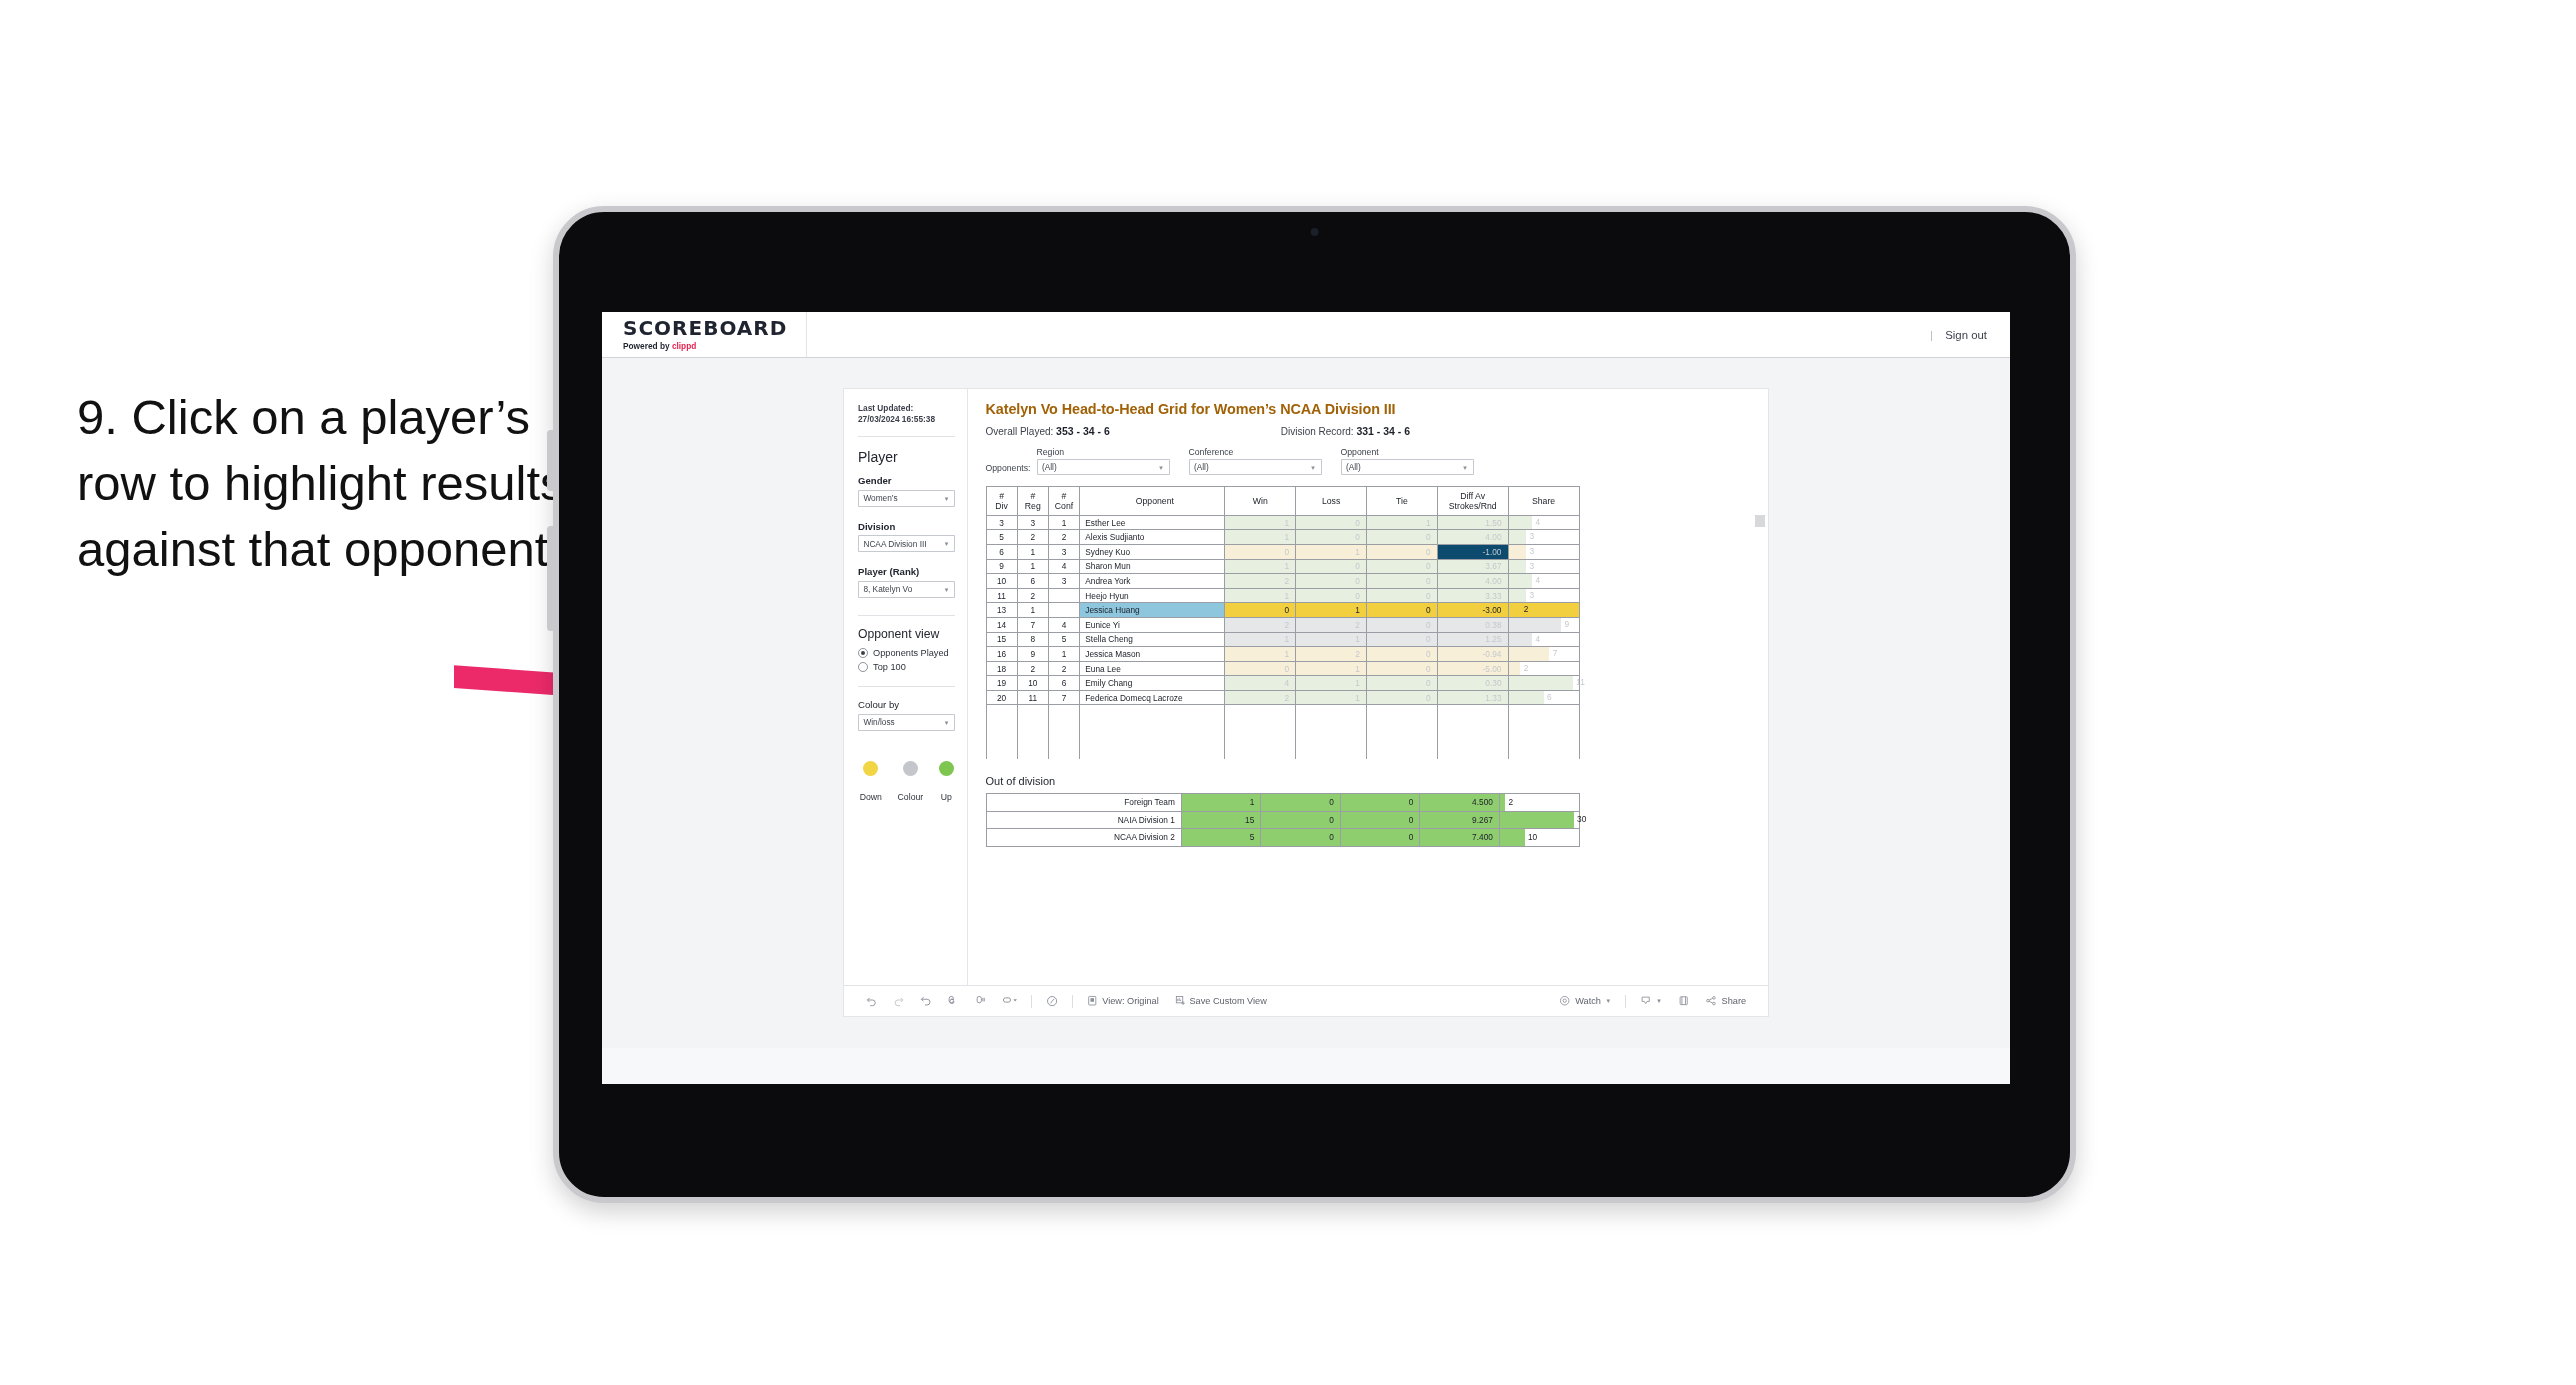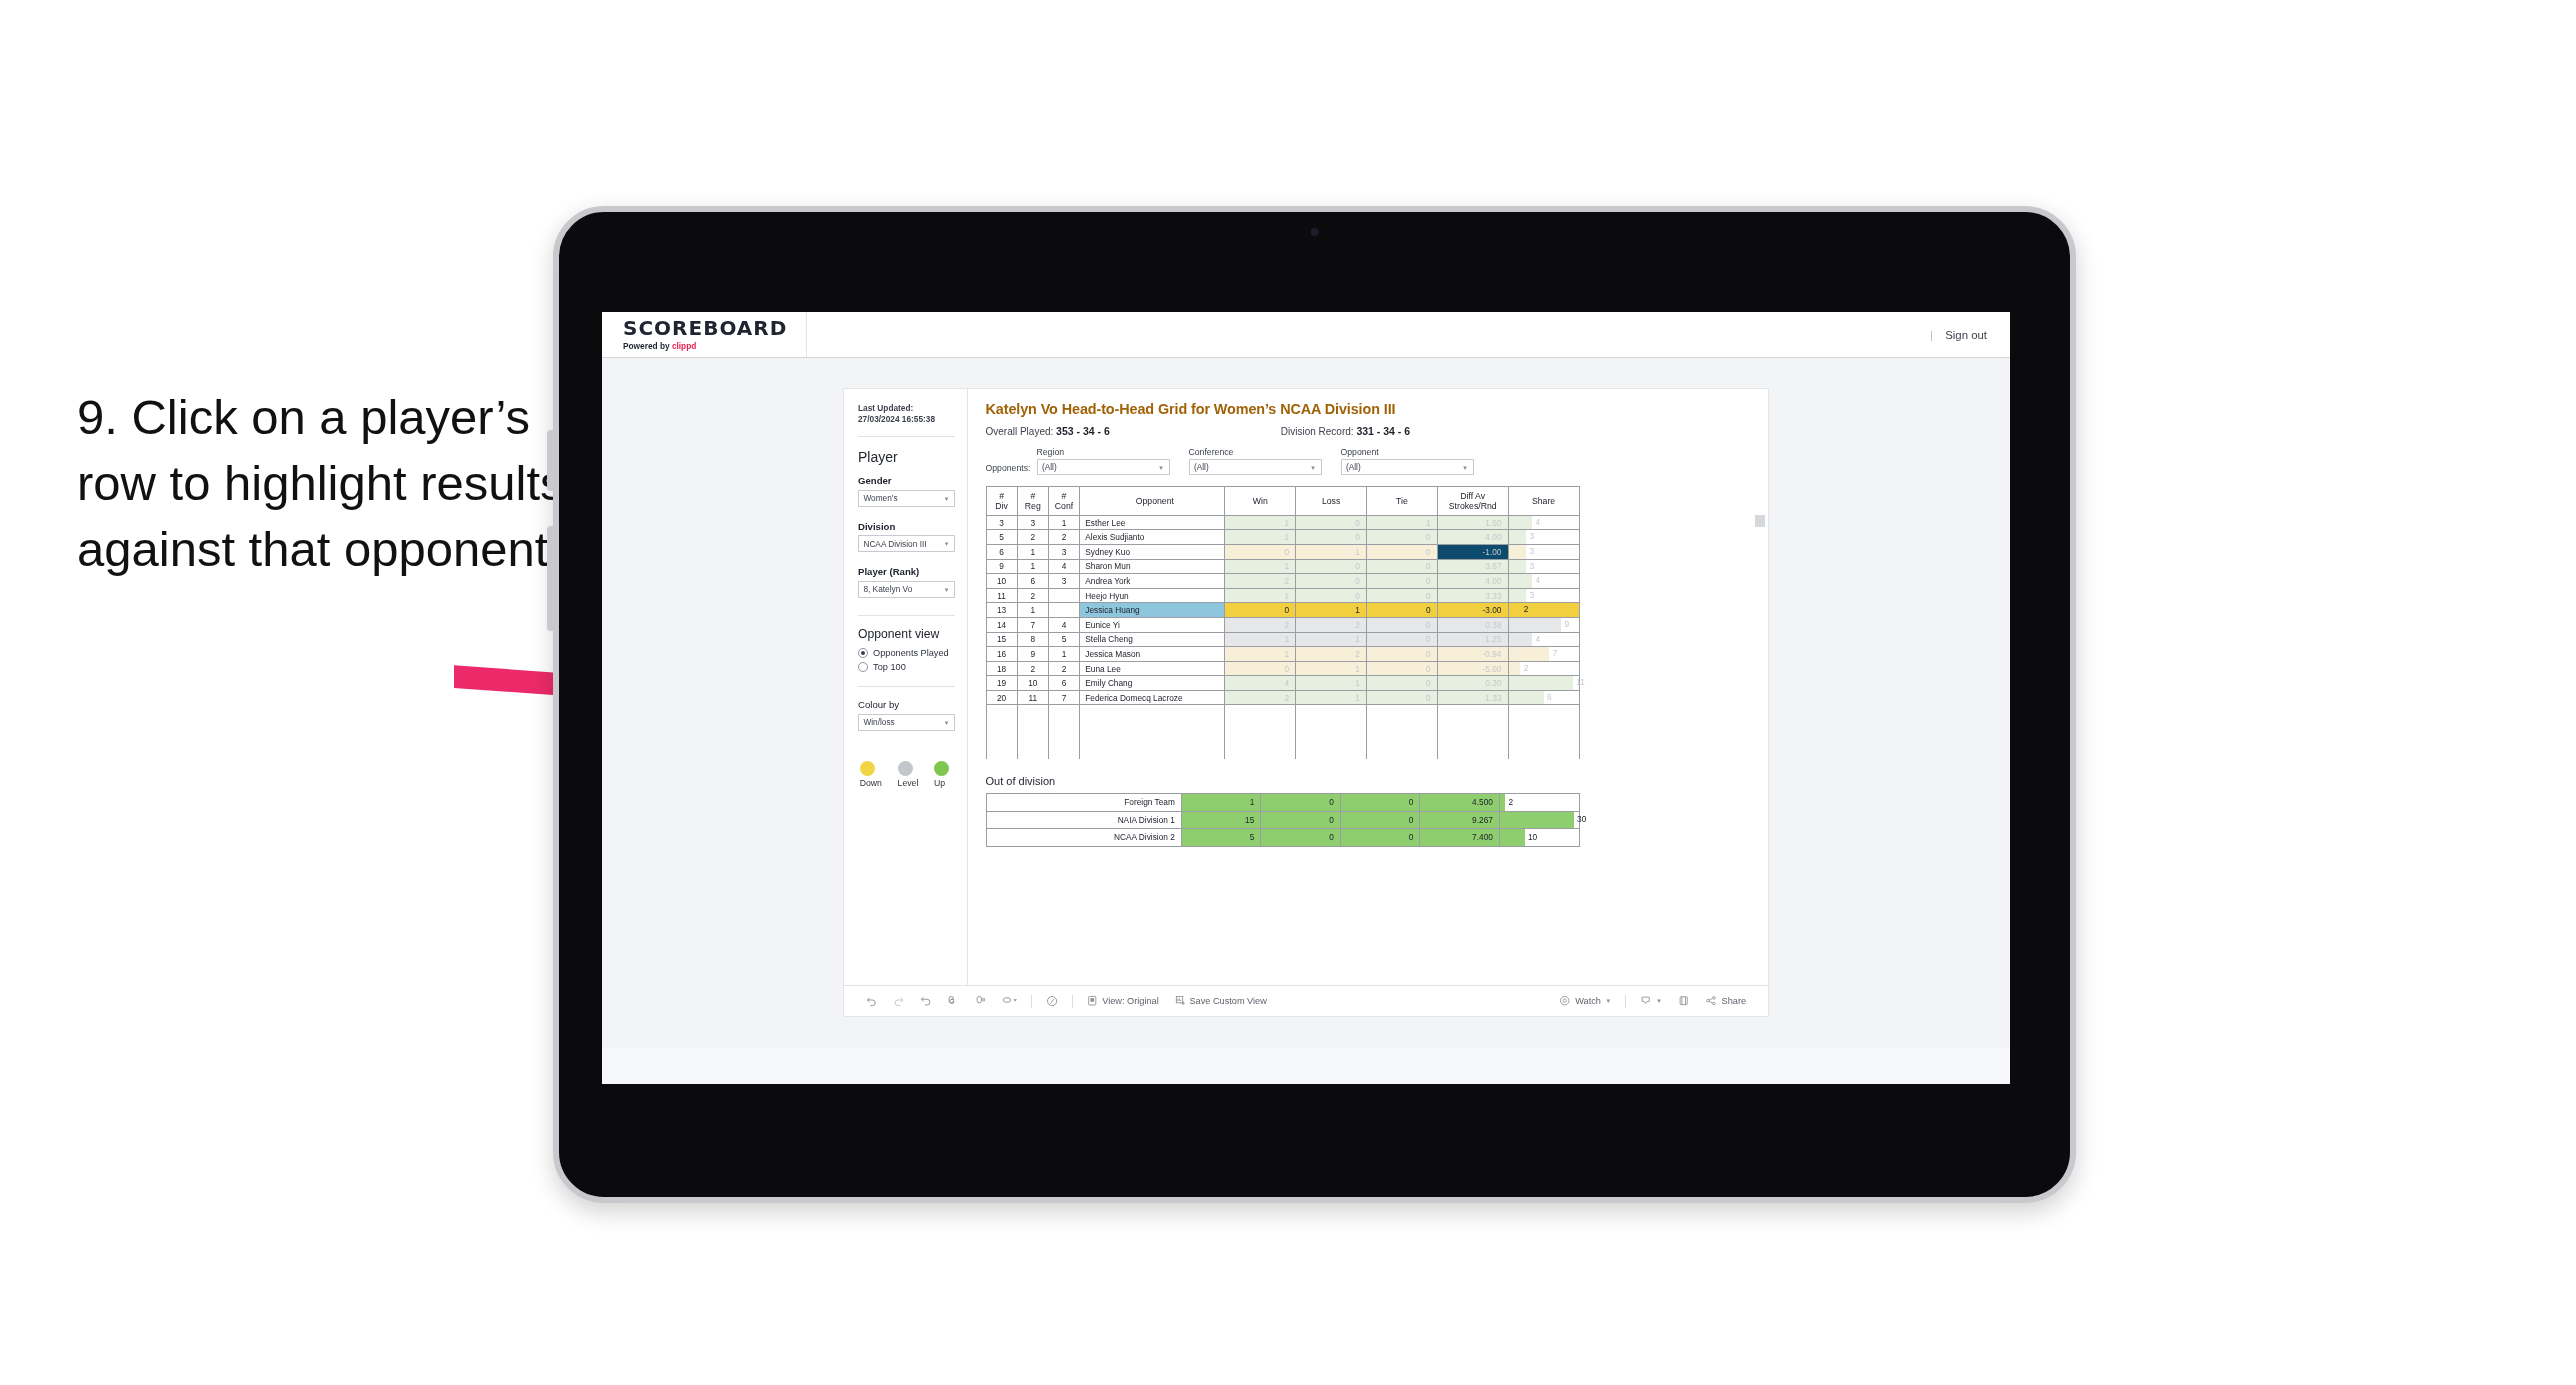--- a/index.html
+++ b/index.html
@@ -66,21 +66,21 @@
   .fld-label{font-size:9.6px;color:#22262f;font-weight:600;margin-bottom:3.5px;}
   .select{height:15px;border:0.9px solid #c6c9cf;background:#fff;border-radius:0.9px;
           display:flex;align-items:center;padding:0 4.4px;font-size:8.3px;color:#3d424c;
           justify-content:space-between;margin-bottom:14px;}
   .caret{font-size:6.1px;color:#8b8f98;}
   .radio-row{display:flex;align-items:center;gap:5.2px;margin-bottom:4.4px;font-size:9.2px;color:#2d323b;}
   .radio{width:7.9px;height:7.9px;border:0.9px solid #8d919a;border-radius:50%;position:relative;flex-shrink:0;}
   .radio.on:after{content:"";position:absolute;left:1.7px;top:1.7px;width:4.4px;height:4.4px;
                   border-radius:50%;background:#3c4049;}
   .legend{display:flex;gap:15.7px;margin-top:30px;padding-left:1.7px;}
-  .legend-col{display:flex;flex-direction:column;align-items:flex-start;gap:2px;}
+  .legend-col{display:flex;flex-direction:column;align-items:center;gap:16px;}
   .dot{width:15px;height:15px;border-radius:50%;}
   .legend-lab{font-size:8.7px;color:#2d323b;}
 
   
   .main{flex:1;padding:12.2px 15.7px 0 17.5px;box-sizing:border-box;min-width:0;}
   .h1{font-size:14.4px;color:#a16207;font-weight:700;letter-spacing:-0.1px;}
   .records{display:flex;margin-top:7.9px;font-size:10px;color:#3a3f49;}
   .rec b{color:#1d212a;font-weight:700;font-size:10.5px;}
   .rec2{margin-left:171px;}
   .filters{display:flex;align-items:flex-end;margin-top:9.6px;gap:0;}
@@ -203,21 +203,21 @@
               <span class="caret">▼</span>
             </div>
 
             <div class="legend">
               <div class="legend-col">
                 <div class="dot" id="dot0" style="background: rgb(242, 213, 68);"></div>
                 <div class="legend-lab">Down</div>
               </div>
               <div class="legend-col">
                 <div class="dot" id="dot1" style="background: rgb(195, 198, 202);"></div>
-                <div class="legend-lab">Level</div>
+                <div class="legend-lab">Colour</div>
               </div>
               <div class="legend-col">
                 <div class="dot" id="dot2" style="background: rgb(126, 198, 79);"></div>
                 <div class="legend-lab">Up</div>
               </div>
             </div>
           </div>
 
           <div class="main">
             <div class="h1">Katelyn Vo Head-to-Head Grid for Women’s NCAA Division III</div>

